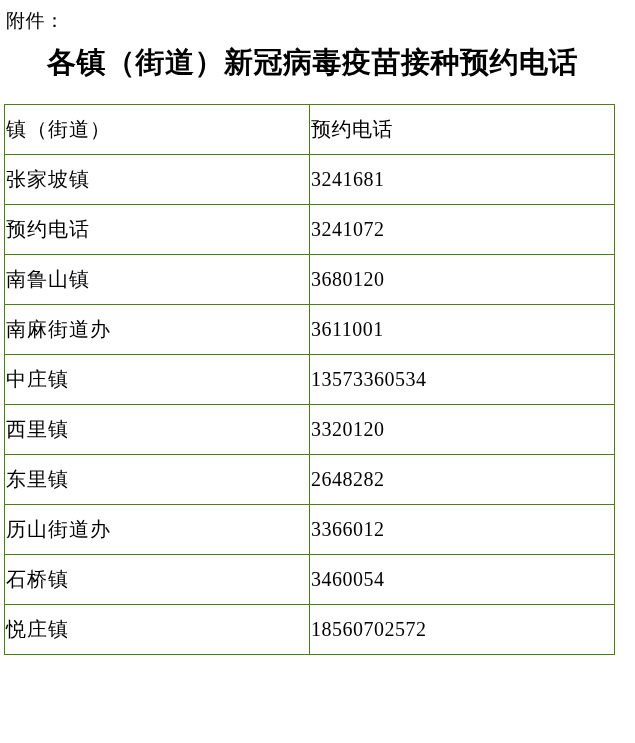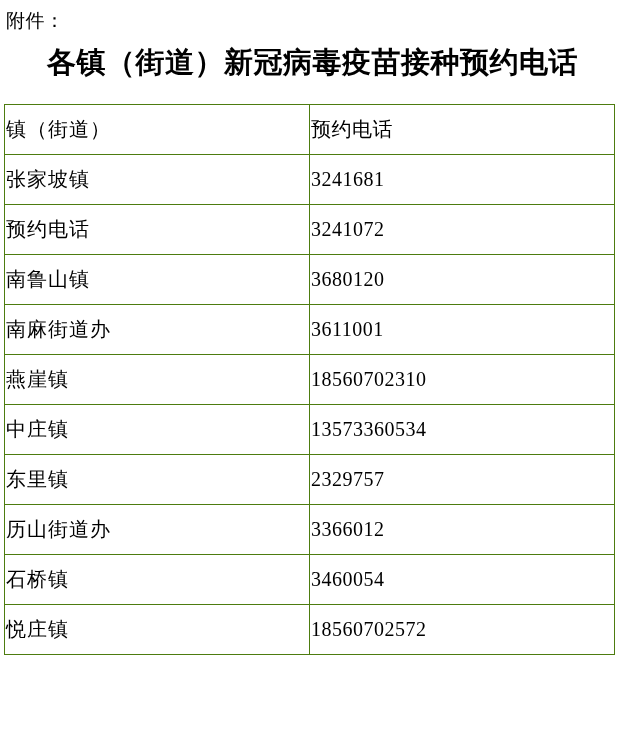--- a/index.html
+++ b/index.html
@@ -99,30 +99,30 @@
         </tr>
         <tr>
           <td class="col-town">南鲁山镇</td>
           <td class="col-phone num">3680120</td>
         </tr>
         <tr>
           <td class="col-town">南麻街道办</td>
           <td class="col-phone num">3611001</td>
         </tr>
         <tr>
-          <td class="col-town">燕崖镇</td>
-          <td class="col-phone num">18560702310</td>
-        </tr>
-        <tr>
           <td class="col-town">中庄镇</td>
           <td class="col-phone num">13573360534</td>
         </tr>
         <tr>
+          <td class="col-town">西里镇</td>
+          <td class="col-phone num">3320120</td>
+        </tr>
+        <tr>
           <td class="col-town">东里镇</td>
-          <td class="col-phone num">2329757</td>
+          <td class="col-phone num">2648282</td>
         </tr>
         <tr>
           <td class="col-town">历山街道办</td>
           <td class="col-phone num">3366012</td>
         </tr>
         <tr>
           <td class="col-town">石桥镇</td>
           <td class="col-phone num">3460054</td>
         </tr>
         <tr>

